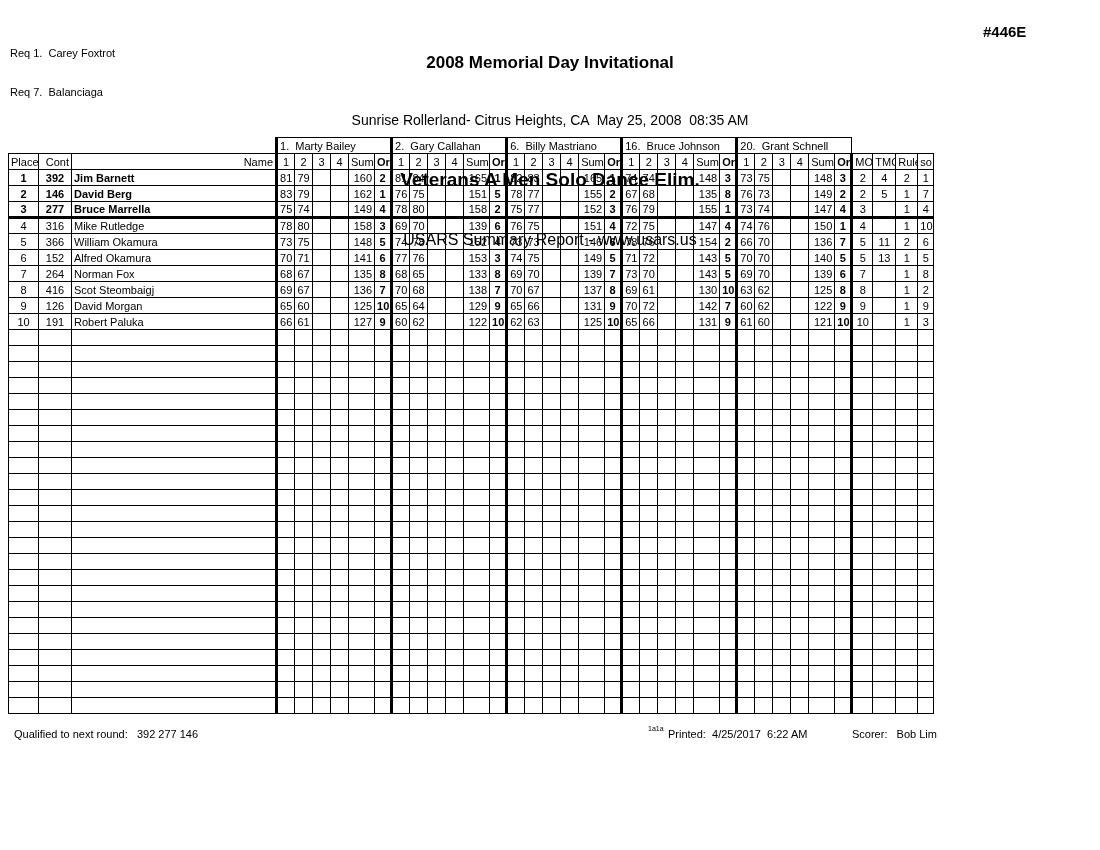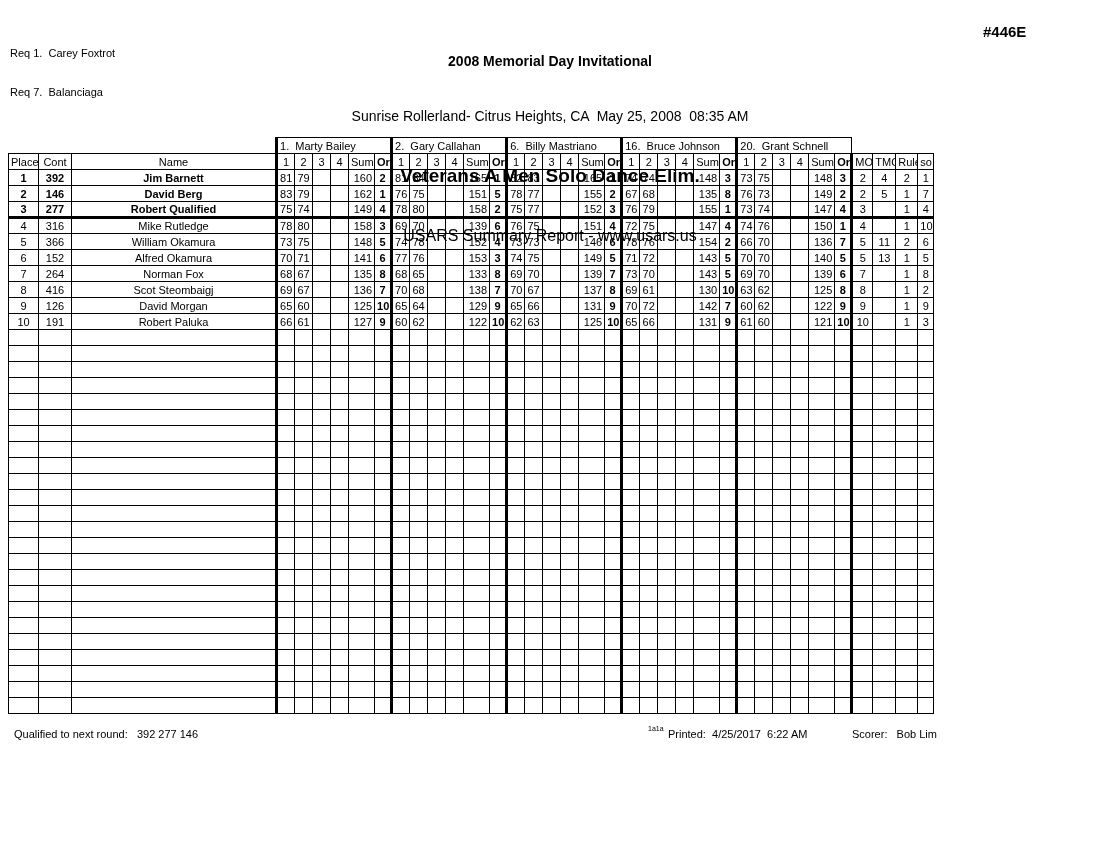--- a/index.html
+++ b/index.html
@@ -6,40 +6,40 @@
   html, body { margin: 0; padding: 0; background: #fff; }
   .page {
     position: relative; width: 1100px; height: 850px;
     background: #fff; color: #000;
     font-family: "Liberation Sans", "DejaVu Sans", sans-serif;
     overflow: hidden;
   }
   .reqs { position: absolute; left: 10px; top: 21px; font-size: 11px; line-height: 13px; white-space: pre; }
   .event-number { position: absolute; left: 983px; top: 23px; font-size: 15px; font-weight: bold; }
   .titles { position: absolute; left: 0; width: 1100px; top: 17px; text-align: center; white-space: pre; }
-  .title-main  { font-size: 14px; font-weight: bold; }
+  .title-main  { font-size: 17px; font-weight: bold; }
   .title-sub   { font-size: 14px; margin-top: 3px; }
   .title-event { font-size: 19px; font-weight: bold; margin-top: 5px; }
   .title-report{ font-size: 16px; margin-top: 4px; }
 
   table.results { position: absolute; left: 8px; top: 137px; border-collapse: collapse; table-layout: fixed; }
   .results td {
     border: 1px solid #000; height: 16px; padding: 0 2px;
     font-size: 11px; overflow: hidden; white-space: pre;
   }
   .results .noborder { border: none; }
   .judge-name { text-align: left; font-size: 11px; padding-left: 3px; }
   .hdr { font-size: 10px; text-align: center; padding: 0 1px; }
-  .hdr-left { text-align: center; padding-left: 3px; }
+  .hdr-left { text-align: right; padding-left: 3px; }
   .b { font-weight: bold; }
   .jstart  { border-left: 3px solid #000 !important; }
   .mostart { border-left: 3px solid #000 !important; }
   .c-place { text-align: center; }
   .c-cont  { text-align: center; }
-  .c-name  { text-align: center; padding-left: 3px; }
+  .c-name  { text-align: left; padding-left: 3px; }
   .c-s     { text-align: center; padding: 0 1px; }
   .c-sum   { text-align: right; padding-right: 2px; }
   .c-ord   { text-align: center; font-weight: bold; }
   .c-mo, .c-tmo, .c-rule, .c-so { text-align: center; }
   tr.topq .c-place, tr.topq .c-cont, tr.topq .c-name { font-weight: bold; }
   tr.cutoff td { border-top: 3px solid #000; }
 
   .footer { position: absolute; top: 728px; left: 0; width: 1100px; height: 20px; font-size: 11px; }
   .f-qual    { position: absolute; left: 14px;  top: 0; white-space: pre; }
   .f-stamp   { position: absolute; left: 648px; top: -3px; font-size: 7px; white-space: pre; }
@@ -228,21 +228,21 @@
           <td class="c-sum">149</td>
           <td class="c-ord">2</td>
           <td class="c-mo mostart">2</td>
           <td class="c-tmo">5</td>
           <td class="c-rule">1</td>
           <td class="c-so">7</td>
         </tr>
         <tr class="topq">
           <td class="c-place">3</td>
           <td class="c-cont">277</td>
-          <td class="c-name">Robert Qualified</td>
+          <td class="c-name">Bruce Marrella</td>
           <td class="c-s jstart">75</td>
           <td class="c-s">74</td>
           <td class="c-s"></td>
           <td class="c-s"></td>
           <td class="c-sum">149</td>
           <td class="c-ord">4</td>
           <td class="c-s jstart">78</td>
           <td class="c-s">80</td>
           <td class="c-s"></td>
           <td class="c-s"></td>

